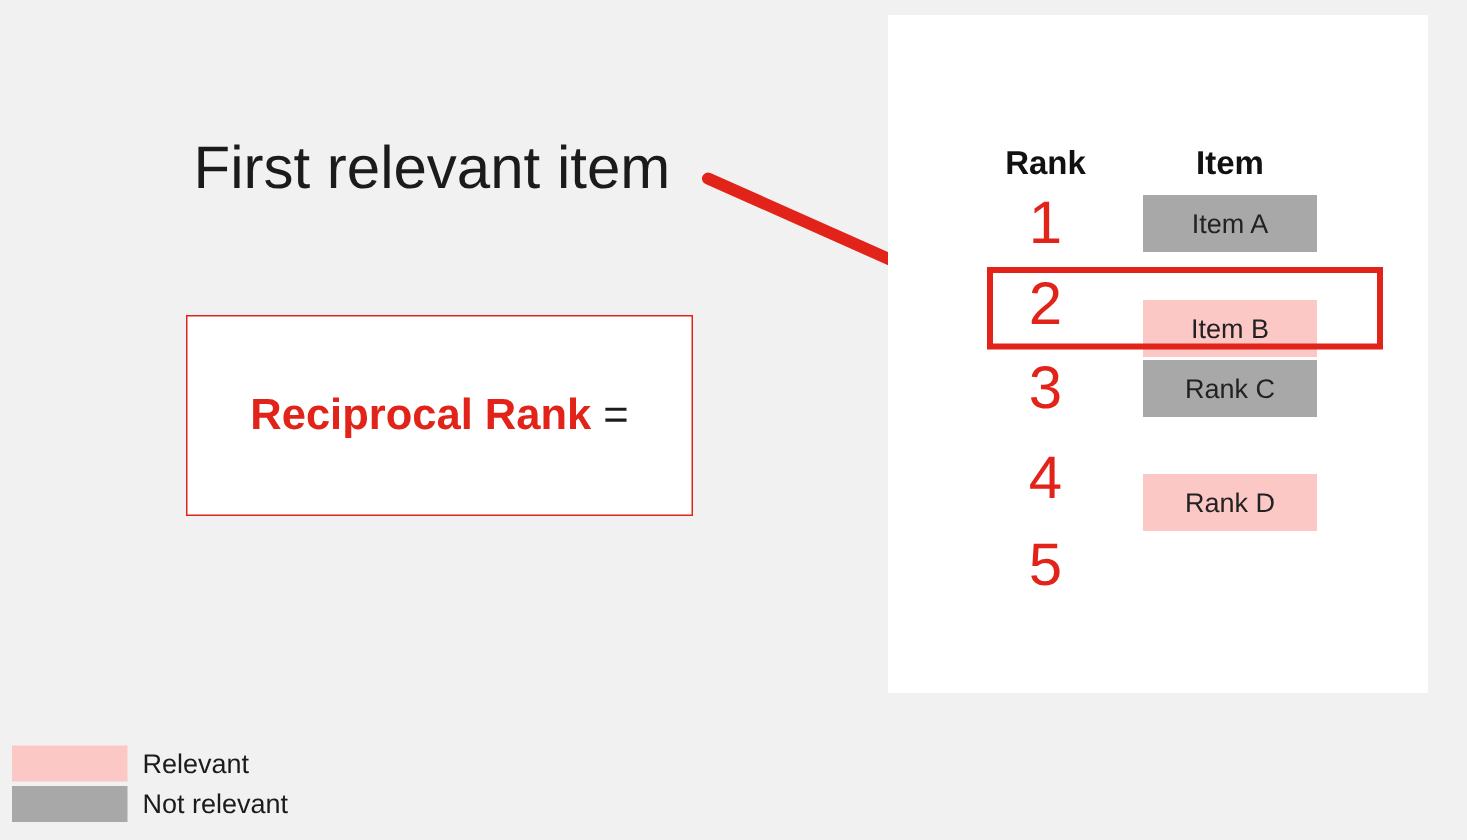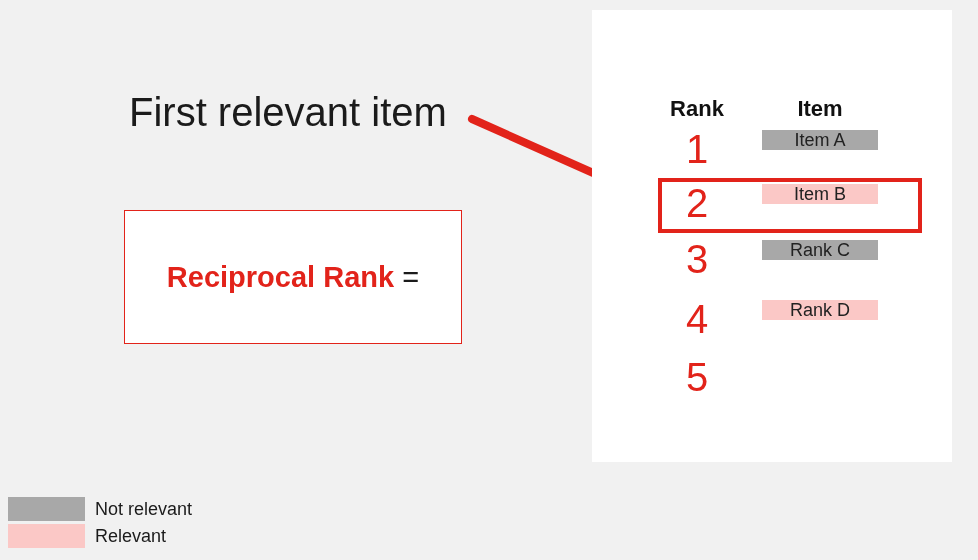--- a/index.html
+++ b/index.html
@@ -40,25 +40,25 @@
     font-size:22px;font-weight:bold;color:#111111;
   }
   .rank-hdr{left:50px;}
   .item-hdr{left:173px;}
   .row{position:absolute;left:0;width:100%;height:38px;}
   .rank-num{
     position:absolute;left:50px;width:110px;height:38px;text-align:center;
     font-size:40px;line-height:38px;color:var(--red);
   }
   .item-box{
-    position:absolute;left:170px;width:116px;height:20px;
+    position:absolute;left:170px;width:116px;height:38px;
     display:flex;align-items:center;justify-content:center;
     font-size:18px;color:#222222;
   }
-  .item-box.relevant{background:var(--pink);}
+  .item-box.relevant{background:var(--pink);margin-top:16px;}
   .item-box.not-relevant{background:var(--gray);}
   .highlight-box{
     position:absolute;left:66px;top:168px;width:264px;height:55px;
     border:4px solid var(--red);background:transparent;
   }
 
   
   .legend{position:absolute;left:8px;top:497px;}
   .legend-entry{display:flex;align-items:center;height:24px;margin-bottom:3px;}
   .legend-swatch{width:77px;height:24px;margin-right:10px;flex:0 0 auto;}
@@ -104,22 +104,22 @@
         </div>
         <div class="row" style="top: 348px;">
           <div class="rank-num">5</div>
         </div>
       </div>
     <div class="highlight-box"></div>
   </div>
 
   <div class="legend">
     <div class="legend-entry">
+      <div class="legend-swatch" style="background: rgb(251, 200, 198);"></div>
+      <div class="legend-label">Relevant</div>
+    </div>
+    <div class="legend-entry">
       <div class="legend-swatch" style="background: rgb(168, 168, 168);"></div>
       <div class="legend-label">Not relevant</div>
-    </div>
-    <div class="legend-entry">
-      <div class="legend-swatch" style="background: rgb(251, 200, 198);"></div>
-      <div class="legend-label">Relevant</div>
     </div>
   </div>
 
 </div>
 
 </body></html>

